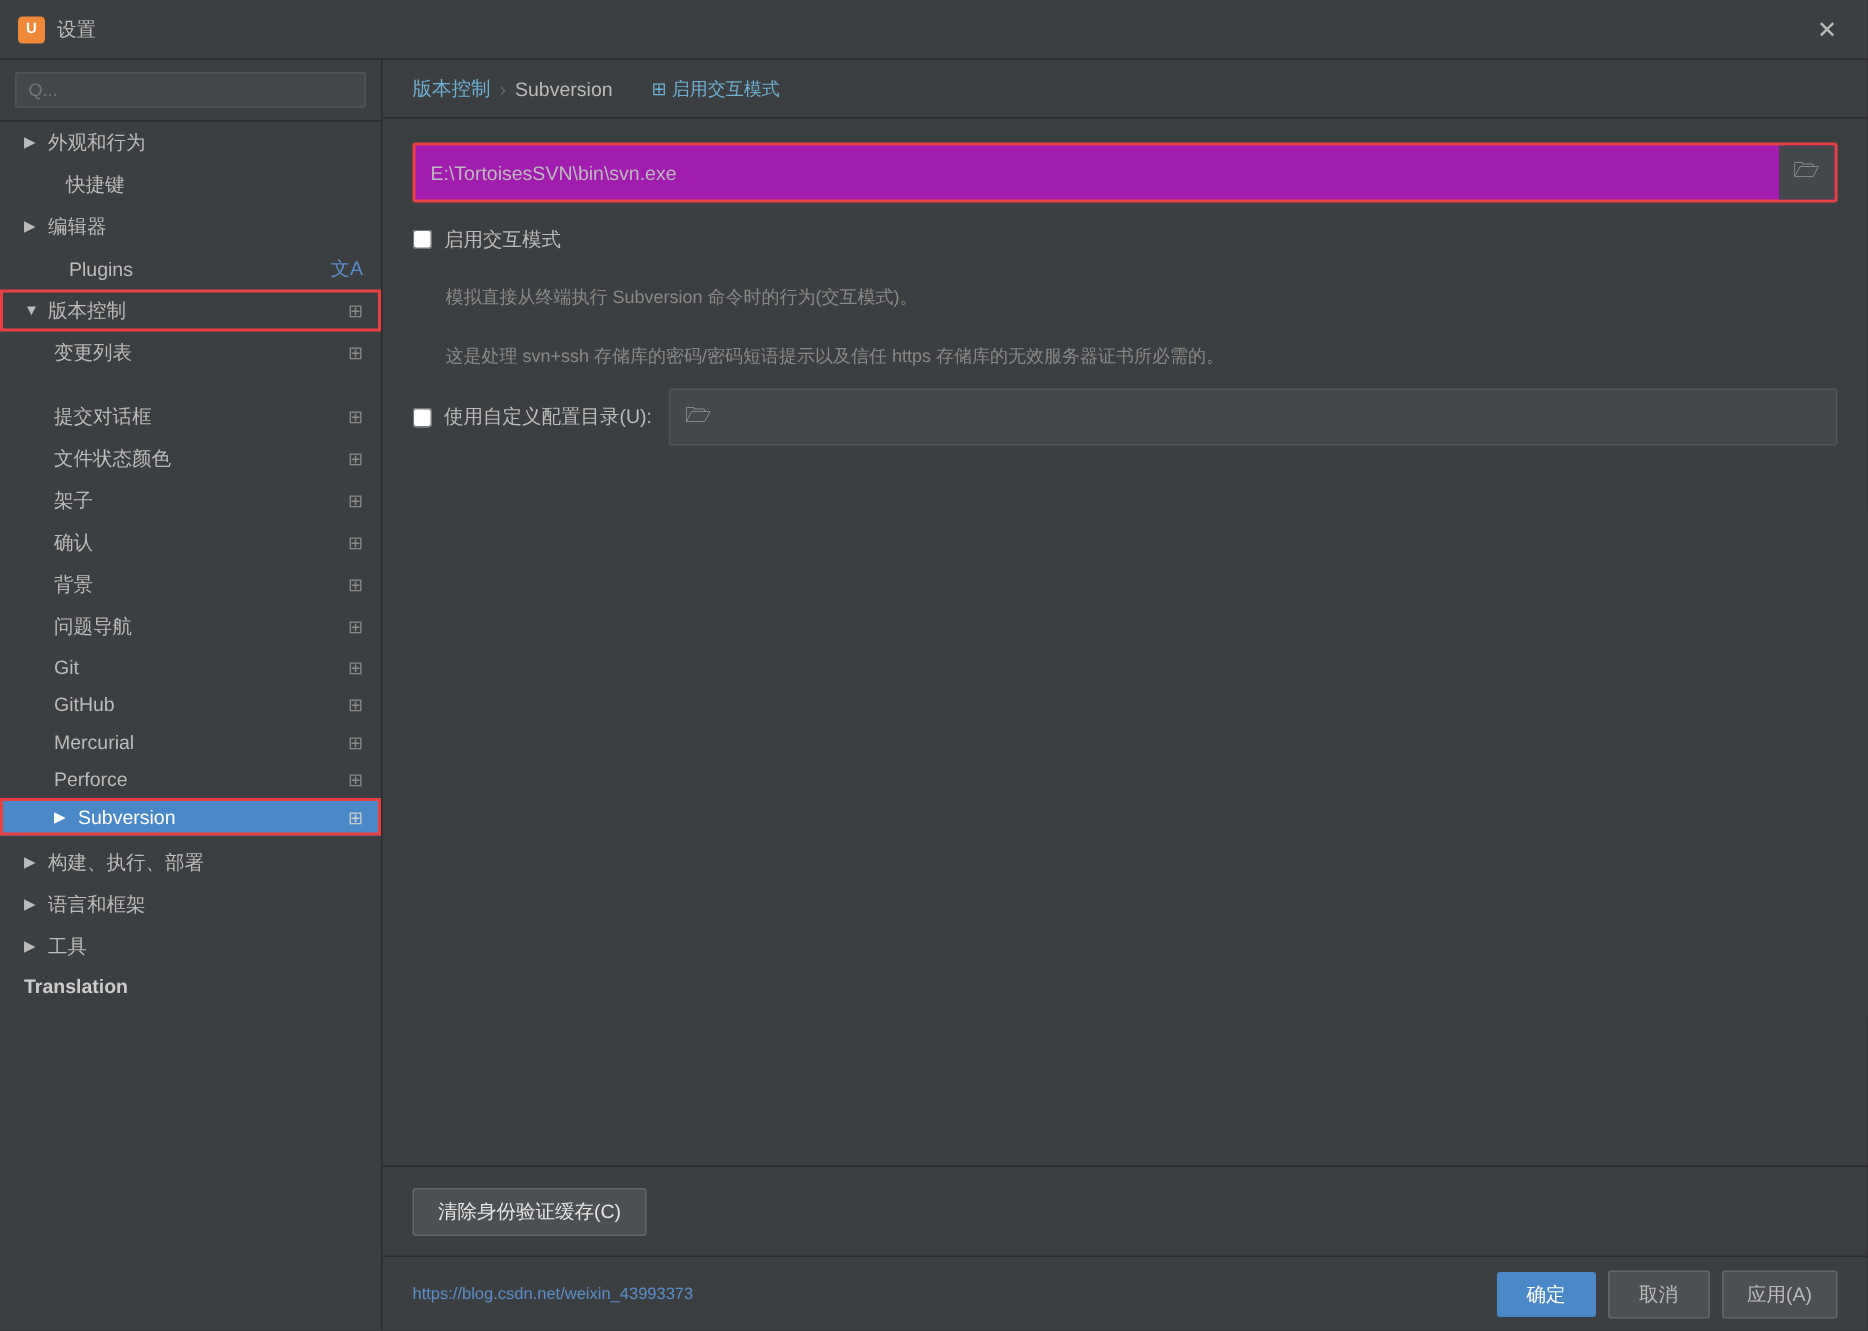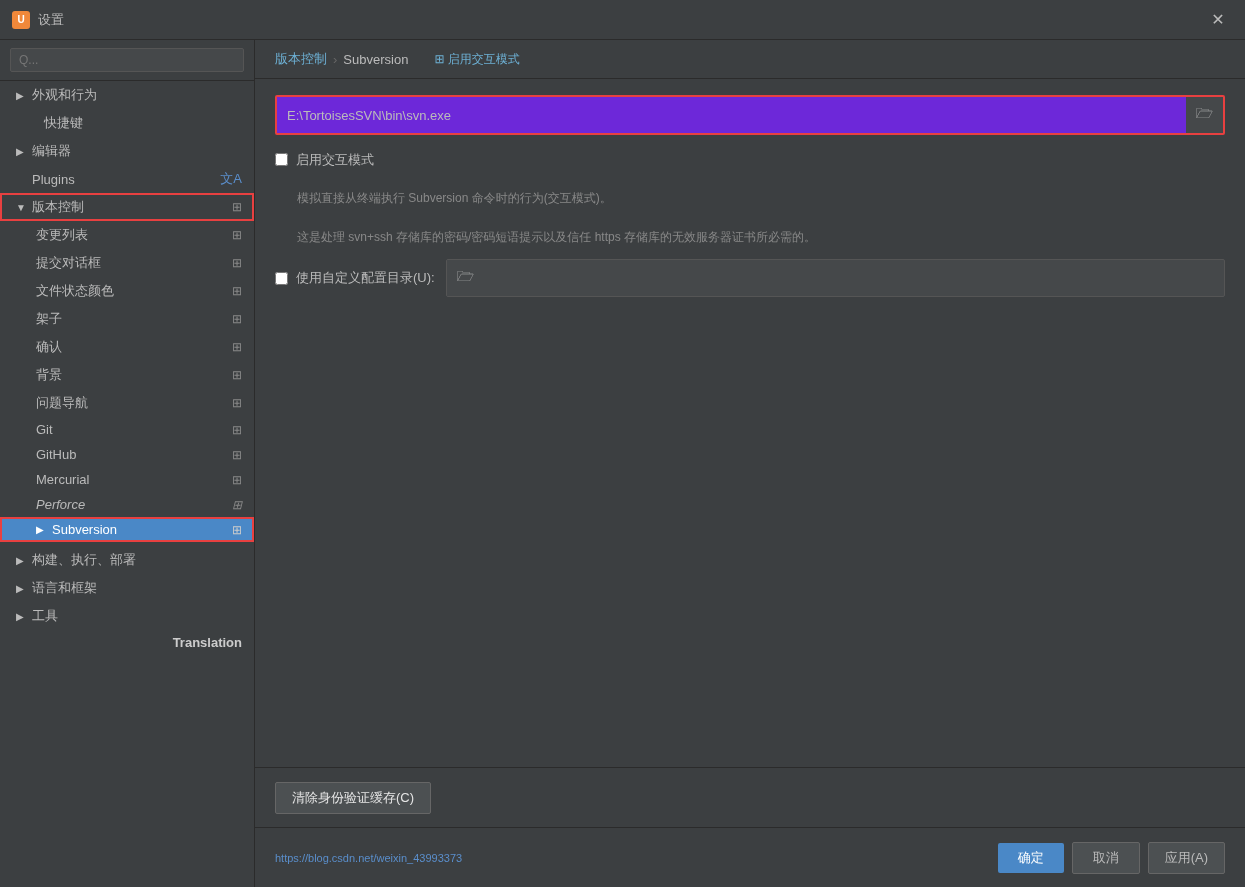--- a/index.html
+++ b/index.html
@@ -105,21 +105,21 @@
     }
     .sidebar-item.has-outline {
       outline: 2px solid #e84040;
       outline-offset: -2px;
     }
     .sidebar-item .arrow {
       margin-right: 4px;
       font-size: 10px;
       width: 12px;
     }
-    .sidebar-item.bold { font-weight: bold; color: #ccc; justify-content: flex-end; }
+    .sidebar-item.bold { font-weight: bold; color: #ccc; }
     
     .main-content {
       flex: 1;
       display: flex;
       flex-direction: column;
       padding: 0;
       overflow: hidden;
     }
     .breadcrumb-bar {
       padding: 10px 20px;
@@ -139,21 +139,21 @@
       flex: 1;
       padding: 16px 20px;
       overflow-y: auto;
     }
     .svn-path-row {
       display: flex;
       align-items: center;
       border: 2px solid #e84040;
       border-radius: 2px;
       margin-bottom: 16px;
-      background: #6d28d9;
+      background: #a21caf;
     }
     .svn-path-input {
       flex: 1;
       background: transparent;
       border: none;
       color: #bbb;
       padding: 8px 10px;
       font-size: 13px;
       outline: none;
     }
@@ -234,21 +234,21 @@
       cursor: pointer;
       border-radius: 2px;
     }
     .clear-desc {
       color: #888;
       font-size: 12px;
       margin-left: 12px;
     }
     
     .dialog-footer {
-      height: 60px;
+      height: 50px;
       background: #3c3f41;
       border-top: 1px solid #2b2b2b;
       display: flex;
       align-items: center;
       justify-content: flex-end;
       padding: 0 20px;
       gap: 8px;
       flex-shrink: 0;
     }
     .btn-ok {
@@ -309,36 +309,36 @@
         <span>外观和行为</span>
       </div>
       <div class="sidebar-item" style="padding-left:28px;">
         <span class="arrow"></span>
         <span>快捷键</span>
       </div>
       <div class="sidebar-item" style="padding-left:16px;">
         <span class="arrow">▶</span>
         <span>编辑器</span>
       </div>
-      <div class="sidebar-item" style="padding-left:16px;">
+      <div class="sidebar-item" style="padding-left:16px;gap:14px;">
         <span class="arrow"></span>
         <span>Plugins</span>
         <span style="margin-left:auto; font-size:13px; color:#5a8ecb;">文A</span>
       </div>
 
       <div class="sidebar-item has-outline" style="padding-left:16px; outline:2px solid #e84040; outline-offset:-2px;">
         <span class="arrow">▼</span>
         <span>版本控制</span>
         <span style="margin-left:auto; font-size:12px; color:#888;">⊞</span>
       </div>
       <div class="sidebar-item" style="padding-left:36px;">
         <span>变更列表</span>
         <span style="margin-left:auto; font-size:12px; color:#888;">⊞</span>
       </div>
-      <div class="sidebar-item" style="padding-left:36px;">
+      <div class="sidebar-item" style="padding-left:36px;margin-top:15px;">
         <span>提交对话框</span>
         <span style="margin-left:auto; font-size:12px; color:#888;">⊞</span>
       </div>
       <div class="sidebar-item" style="padding-left:36px;">
         <span>文件状态颜色</span>
         <span style="margin-left:auto; font-size:12px; color:#888;">⊞</span>
       </div>
       <div class="sidebar-item" style="padding-left:36px;">
         <span>架子</span>
         <span style="margin-left:auto; font-size:12px; color:#888;">⊞</span>
@@ -360,21 +360,21 @@
         <span style="margin-left:auto; font-size:12px; color:#888;">⊞</span>
       </div>
       <div class="sidebar-item" style="padding-left:36px;">
         <span>GitHub</span>
         <span style="margin-left:auto; font-size:12px; color:#888;">⊞</span>
       </div>
       <div class="sidebar-item" style="padding-left:36px;">
         <span>Mercurial</span>
         <span style="margin-left:auto; font-size:12px; color:#888;">⊞</span>
       </div>
-      <div class="sidebar-item" style="padding-left:36px;font-style:italic;">
+      <div class="sidebar-item" style="padding-left:36px;">
         <span>Perforce</span>
         <span style="margin-left:auto; font-size:12px; color:#888;">⊞</span>
       </div>
 
       <div class="sidebar-item selected" style="padding-left:36px; outline:2px solid #e84040; outline-offset:-2px;">
         <span class="arrow">▶</span>
         <span>Subversion</span>
         <span style="margin-left:auto; font-size:12px; color:#ccc;">⊞</span>
       </div>
 

